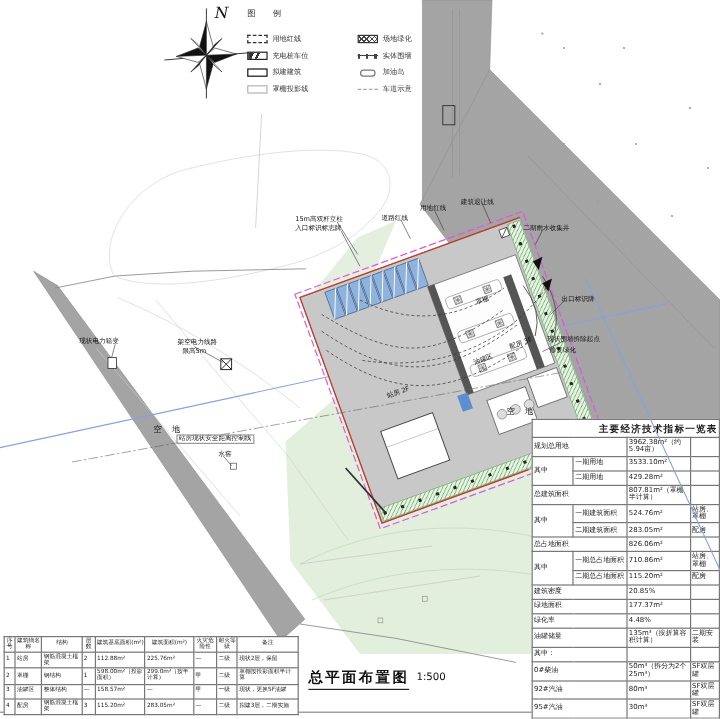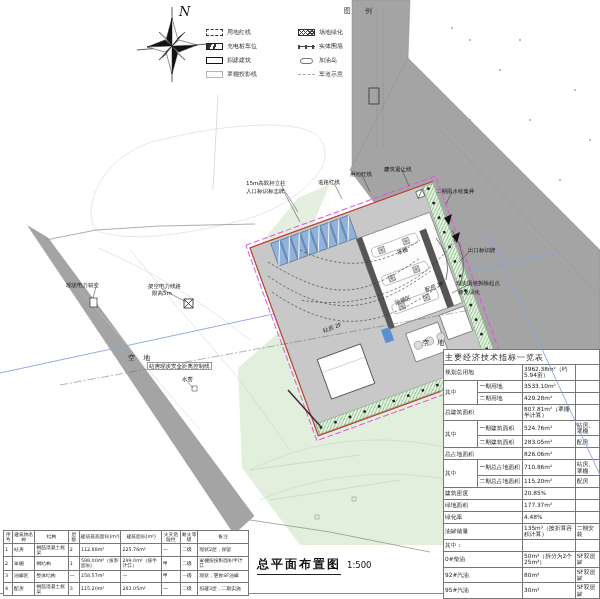--- a/index.html
+++ b/index.html
@@ -14,21 +14,21 @@
   .plbl{position:absolute;font-size:5.5px;line-height:1.1;white-space:nowrap;color:#111;transform-origin:0 0}
   .plbl.bx{background:rgba(255,255,255,.9);outline:.5px solid #999;padding:0 1px}
 
   
   .north{position:absolute;left:135px;top:4px;width:80px;height:84px;z-index:15}
   .north .n{position:absolute;left:44px;top:0;font-size:13px;font-style:italic;
             font-family:"DejaVu Serif",serif;color:#111}
 
   
   .legend{position:absolute;left:206px;top:6px;width:172px;z-index:15}
-  .legend .ttl{text-align:right;font-size:7px;letter-spacing:6px;margin-bottom:12px;color:#333}
+  .legend .ttl{text-align:left;font-size:7px;letter-spacing:6px;margin-bottom:12px;color:#333}
   .legend .cols{display:flex;gap:12px}
   .legend .col{display:flex;flex-direction:column;gap:5px;flex:1}
   .leg-item{display:flex;align-items:center;gap:4px;font-size:6px;color:#333}
   .sym{width:17px;height:7px;flex:none;box-sizing:border-box}
   .sym-dashed-rect{border:1px dashed #333}
   .sym-ev-stall{border:1px solid #222;
     background:linear-gradient(115deg,#333 28%,#fff 28% 44%,#333 44% 56%,#fff 56%)}
   .sym-bold-rect{border:1.5px solid #111}
   .sym-light-rect{border:1px solid #b5b5b5}
   .sym-hatch{border:1px solid #333;
@@ -38,21 +38,21 @@
     background:linear-gradient(to bottom,transparent 1px,#444 1px 2px,transparent 2px),
                repeating-linear-gradient(90deg,#444 0 2px,transparent 2px 7px)}
   .sym-island{height:6px;width:13px;border:1px solid #777;border-radius:3px;margin:0 2px}
   .sym-dashed-line{border:none;border-top:1px dashed #aaa;height:0}
 
   
   .tbl{position:absolute;z-index:20;background:#fff}
   .tbl table{border-collapse:collapse;width:100%;table-layout:fixed}
   .tbl td,.tbl th{border:0.6px solid #777;font-weight:normal;padding:1px;overflow:hidden;
                   vertical-align:middle;text-align:left}
-  .tbl th.ttl{text-align:left;font-weight:normal}
+  .tbl th.ttl{text-align:right;font-weight:bold}
   .econ{left:443px;top:349px;width:157px}
   .econ td{font-size:5.8px;height:9px;line-height:1.1}
   .econ th{font-size:5.8px}
   .econ th.ttl{font-size:8px;height:12px;letter-spacing:1px}
   .bldg{left:3px;top:530px;width:246px}
   .bldg td{font-size:4.8px;height:9px;line-height:1.1}
   .bldg th{font-size:4.8px;line-height:1.1;padding:.5px;text-align:center}
   .bldg th.ttl{font-size:6.5px;letter-spacing:2px;height:9px}
 
   

